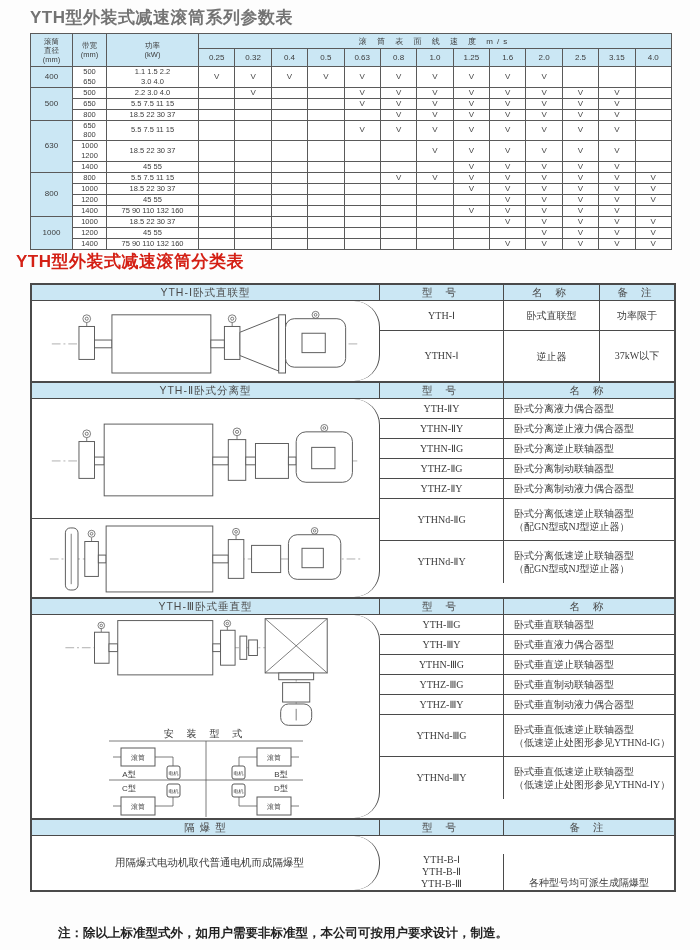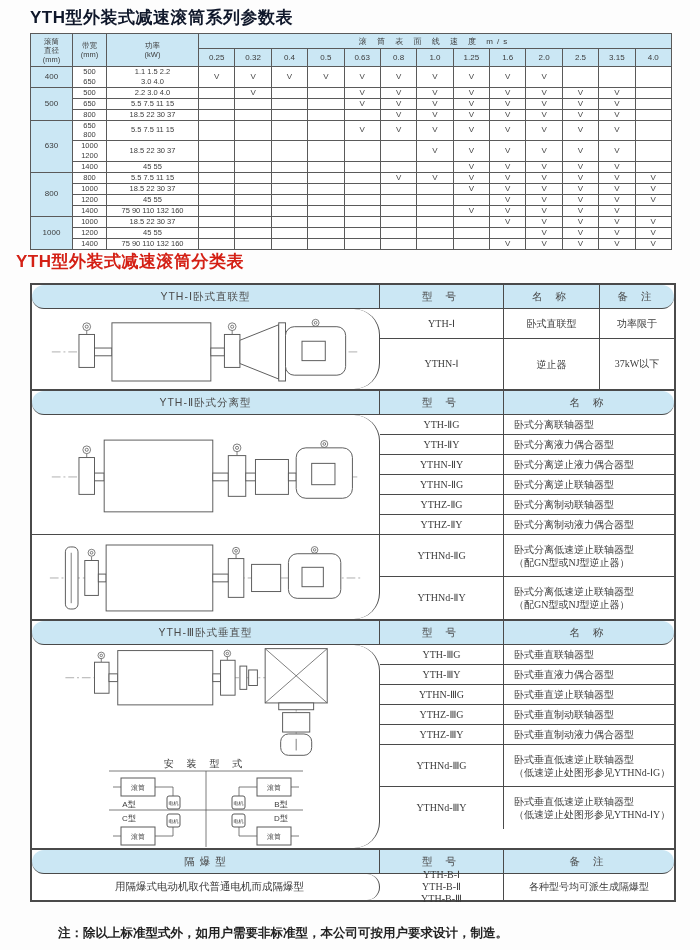--- a/index.html
+++ b/index.html
@@ -1,36 +1,36 @@
 <!DOCTYPE html>
 <html><head>
 <meta charset="utf-8">
 <style>
   html,body{margin:0;padding:0;}
   body{width:700px;height:950px;background:#fdfdfd;font-family:"Liberation Sans","DejaVu Sans",sans-serif;color:#3c3c3c;}
   .page{position:relative;width:700px;height:950px;overflow:hidden;background:#fdfdfd;}
 
-  .title1{position:absolute;left:30px;top:6px;font-size:17px;font-weight:bold;color:#0f172a;letter-spacing:.5px;}
+  .title1{position:absolute;left:30px;top:6px;font-size:17px;font-weight:bold;color:#737373;letter-spacing:.5px;}
   .title2{position:absolute;left:16px;top:250px;font-size:17px;font-weight:bold;color:#d42015;letter-spacing:.5px;}
 
   
   #ptable{position:absolute;left:30px;top:33px;width:642px;border-collapse:collapse;table-layout:fixed;background:#fff;}
   #ptable th,#ptable td{border:1px solid #5a5a5a;padding:0;text-align:center;vertical-align:middle;white-space:pre-line;}
   #ptable th{background:#cbe7f4;font-weight:normal;font-size:7.5px;line-height:9px;color:#3c3c3c;}
   #ptable th.speedtitle{letter-spacing:4px;font-size:8px;height:14px;}
   #ptable tr.speedrow th{height:17px;font-size:8px;}
   #ptable td{font-size:7.5px;line-height:9.8px;height:10px;}
   #ptable td.c-diam{background:#cbe7f4;font-size:8px;}
   #ptable td.c-chk{font-size:8px;color:#4a4a4a;}
 
   
   #ctable{position:absolute;left:30px;top:283px;width:642px;border:2px solid #4a4a4a;background:#fff;}
   .csection{border-top:2px solid #4a4a4a;}
   .csection:first-child{border-top:none;}
-  .chead{display:flex;background:#cbe7f4;border-bottom:1px solid #4a4a4a;height:24px;box-sizing:border-box;border-radius:12px;}
+  .chead{display:flex;background:#cbe7f4;border-bottom:1px solid #4a4a4a;height:16px;box-sizing:border-box;}
   .ch{display:flex;align-items:center;justify-content:center;font-size:10.5px;color:#4a4a4a;letter-spacing:5px;border-right:1px solid #4a4a4a;box-sizing:border-box;}
   .ch:last-child{border-right:none;text-align:right;}
   .ch.left{flex:0 0 348px;letter-spacing:1px;}
   .ch.model{flex:0 0 124px;}
   .ch.name{flex:1;}
   .sec1 .ch.name{flex:0 0 96px;}
   .ch.remark{flex:1;}
   .sec1 .ch.remark{flex:0 0 74px;}
 
   .cbody{display:flex;}
@@ -43,21 +43,21 @@
   .cc.name{flex:1;align-items:flex-start;padding-left:10px;line-height:13px;}
   .sec1 .cc.name{flex:0 0 96px;align-items:center;padding-left:0;border-right:1px solid #4a4a4a;}
   .cc.remark{flex:0 0 74px;text-align:center;}
   .sec4 .cc.remark{flex:1;}
 
   .sec1 .cbody{height:80px;}
   .sec1 .crow:nth-child(1){flex:0 0 30px;}
   .sec1 .crow:nth-child(2){flex:1;}
   .sec2 .crow,.sec3 .crow{height:20px;}
   .sec2 .crow.tall,.sec3 .crow.tall{height:42px;}
-  .sec4 .crow{height:26px;}
+  .sec4 .crow{height:54px;align-items:flex-end;}
   .sec4 .cleft{font-size:10.5px;padding-left:8px;}
 
   .dcell{display:flex;align-items:center;justify-content:center;width:100%;box-sizing:border-box;}
   .sec2 .dcell.first{flex:0 0 120px;border-bottom:1px solid #4a4a4a;}
   .sec2 .dcell.second{flex:1;}
   .sec3 .cleft{justify-content:flex-start;}
   .install-title{font-size:10px;letter-spacing:5px;color:#3c3c3c;text-align:center;height:13px;line-height:13px;}
 
   svg .dwg{stroke:#5a5a5a;stroke-width:1;fill:#fff;}
   svg .thin{stroke:#5a5a5a;stroke-width:.8;fill:none;}
@@ -460,26 +460,20 @@
               <rect class="dwg" x="212" y="26" width="30" height="28"></rect>
               <circle class="thin" cx="277" cy="11" r="3.4"></circle>
                 <circle class="thin" cx="277" cy="11" r="1.3"></circle>
               <rect class="dwg" x="250" y="15" width="54" height="46" rx="9"></rect>
               <rect class="dwg" x="264" y="29" width="22" height="20"></rect>
             </svg>
           </div>
         </div>
         <div class="crows">
             <div class="crow">
-              <div class="cc model">YTH-ⅡG</div>
-              <div class="cc name">
-                <div>卧式分离联轴器型</div>
-              </div>
-            </div>
-            <div class="crow">
               <div class="cc model">YTH-ⅡY</div>
               <div class="cc name">
                 <div>卧式分离液力偶合器型</div>
               </div>
             </div>
             <div class="crow">
               <div class="cc model">YTHN-ⅡY</div>
               <div class="cc name">
                 <div>卧式分离逆止液力偶合器型</div>
               </div>

